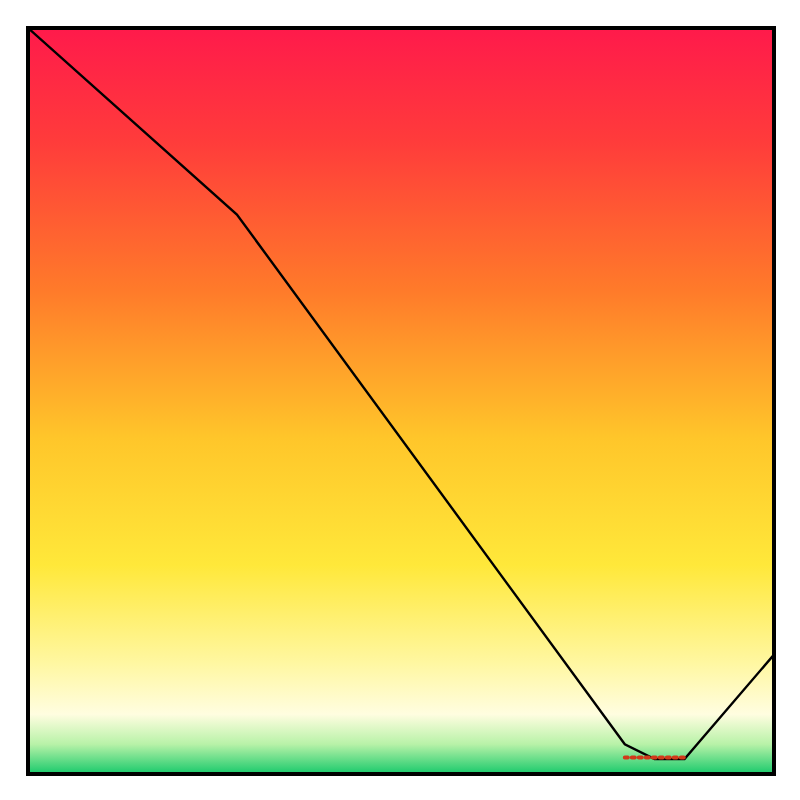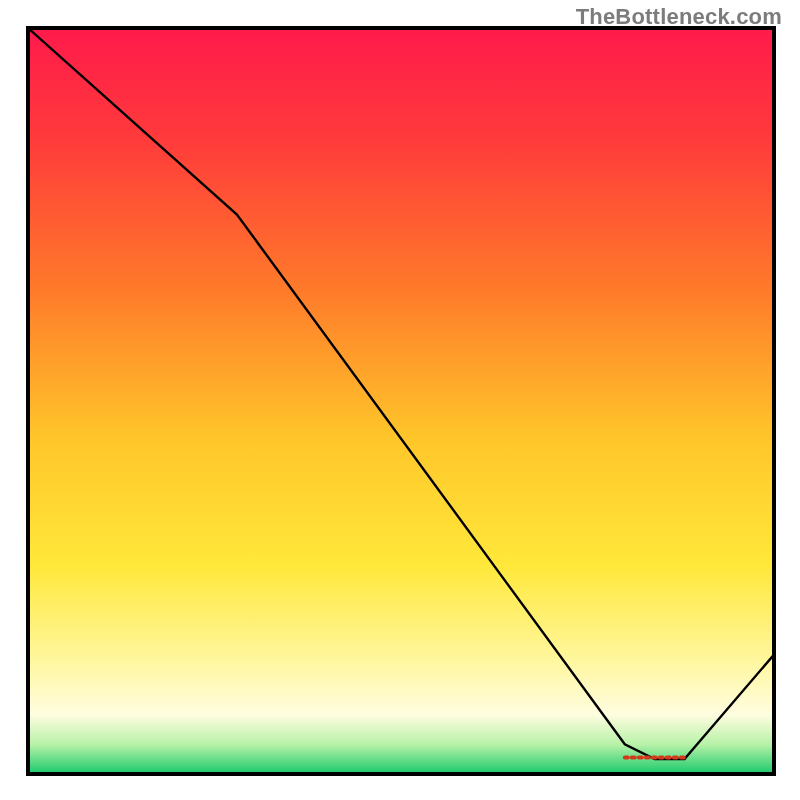--- a/index.html
+++ b/index.html
@@ -25,21 +25,20 @@
     letter-spacing: 0.2px;
   }
   svg {
     display: block;
   }
 </style>
 </head>
 <body>
 
 <div class="stage">
-  <div class="watermark">TheBottleneck.com</div>
 
   <svg id="chart-svg" width="800" height="800" viewBox="0 0 800 800">
     <defs>
       <linearGradient id="bg-grad" x1="0" y1="0" x2="0" y2="1">
           <stop offset="0%" stop-color="#ff1a4b"></stop>
           <stop offset="15%" stop-color="#ff3b3b"></stop>
           <stop offset="35%" stop-color="#ff7a2a"></stop>
           <stop offset="55.00000000000001%" stop-color="#ffc62a"></stop>
           <stop offset="72%" stop-color="#ffe83a"></stop>
           <stop offset="85%" stop-color="#fff7a0"></stop>

